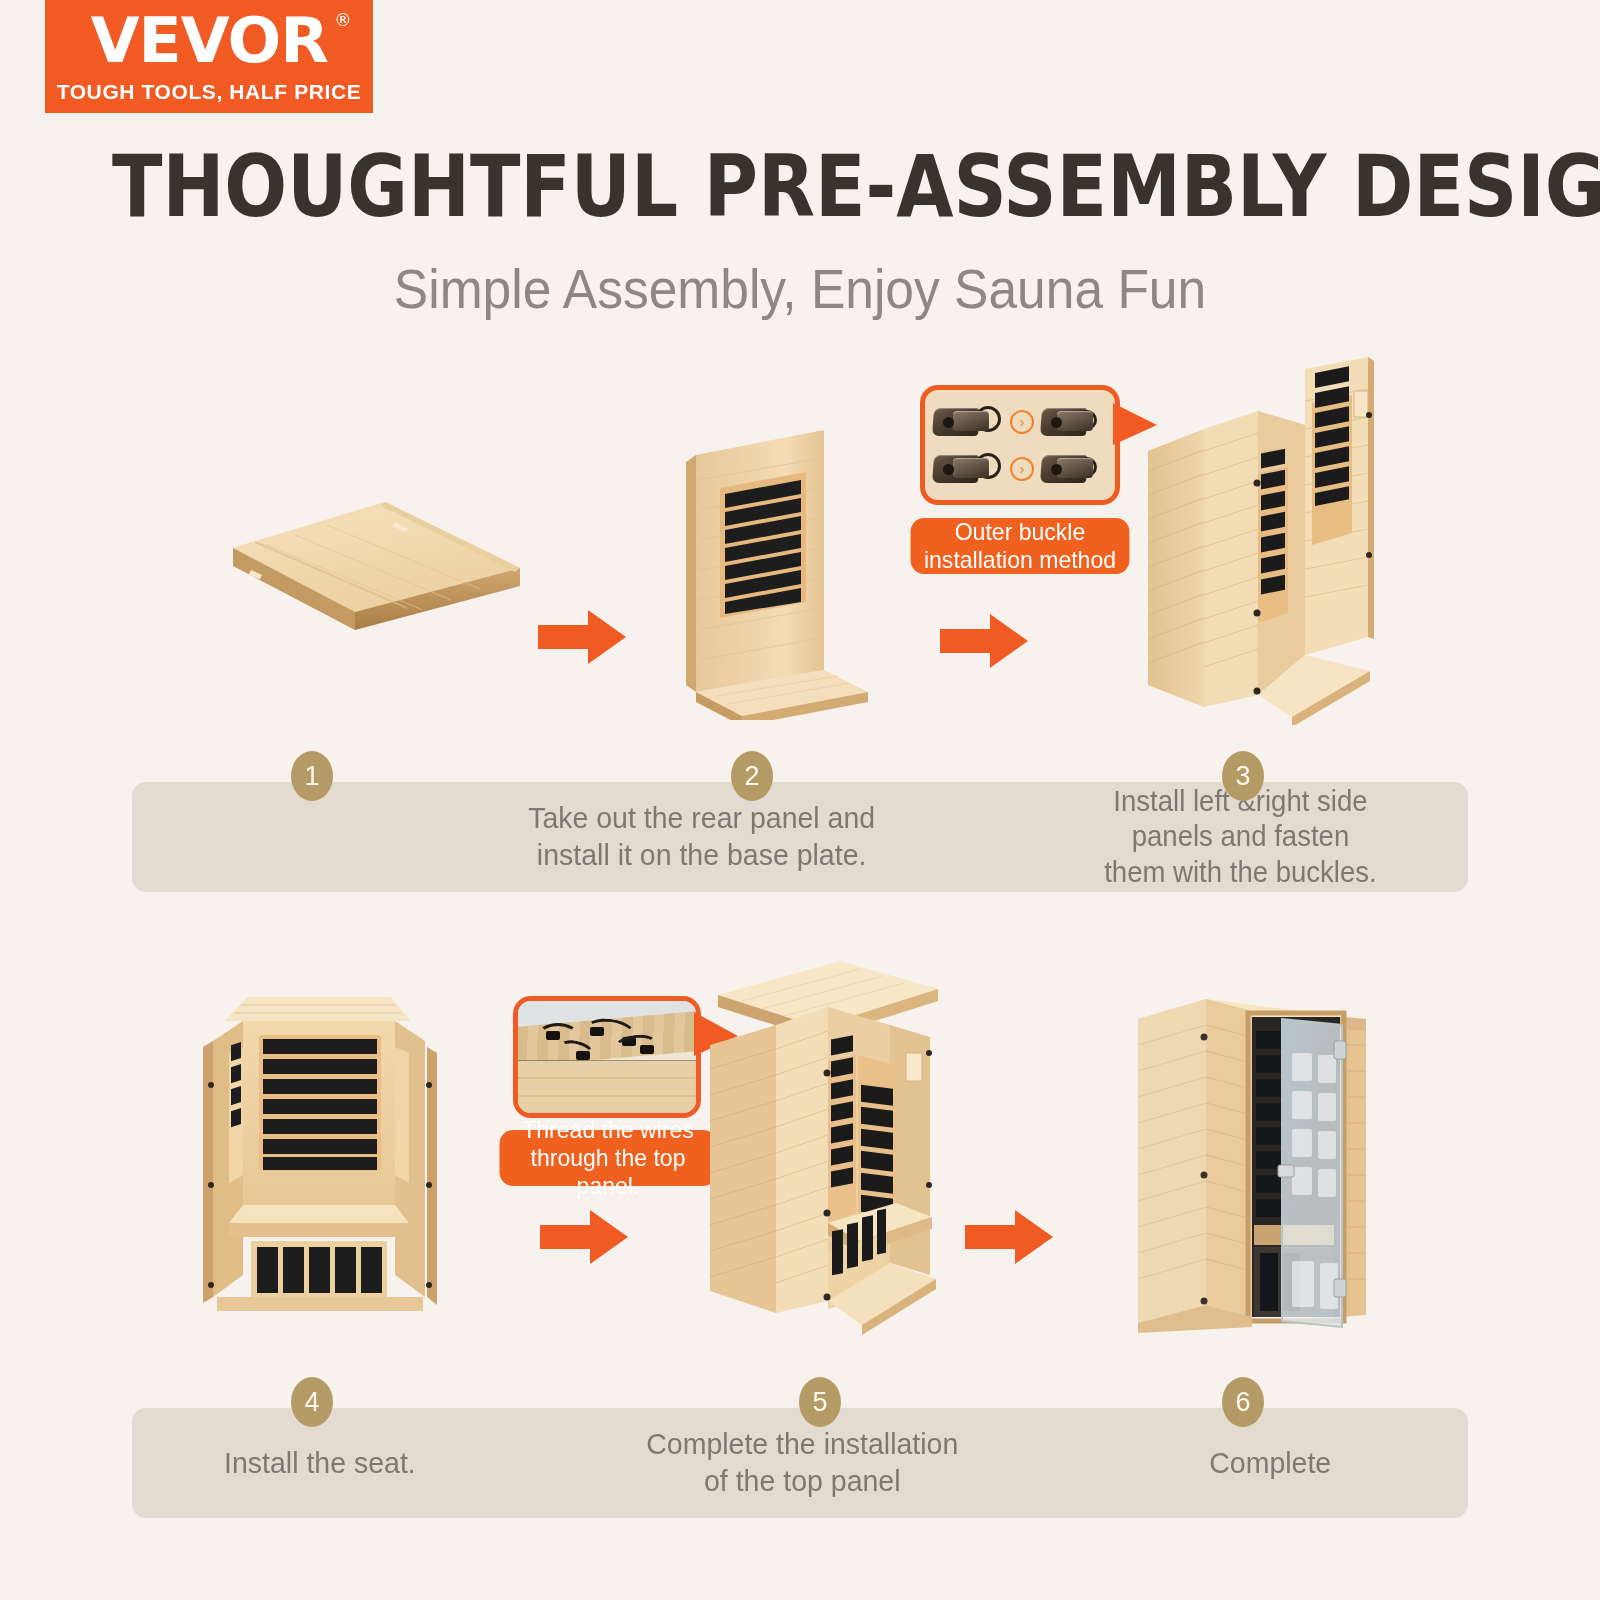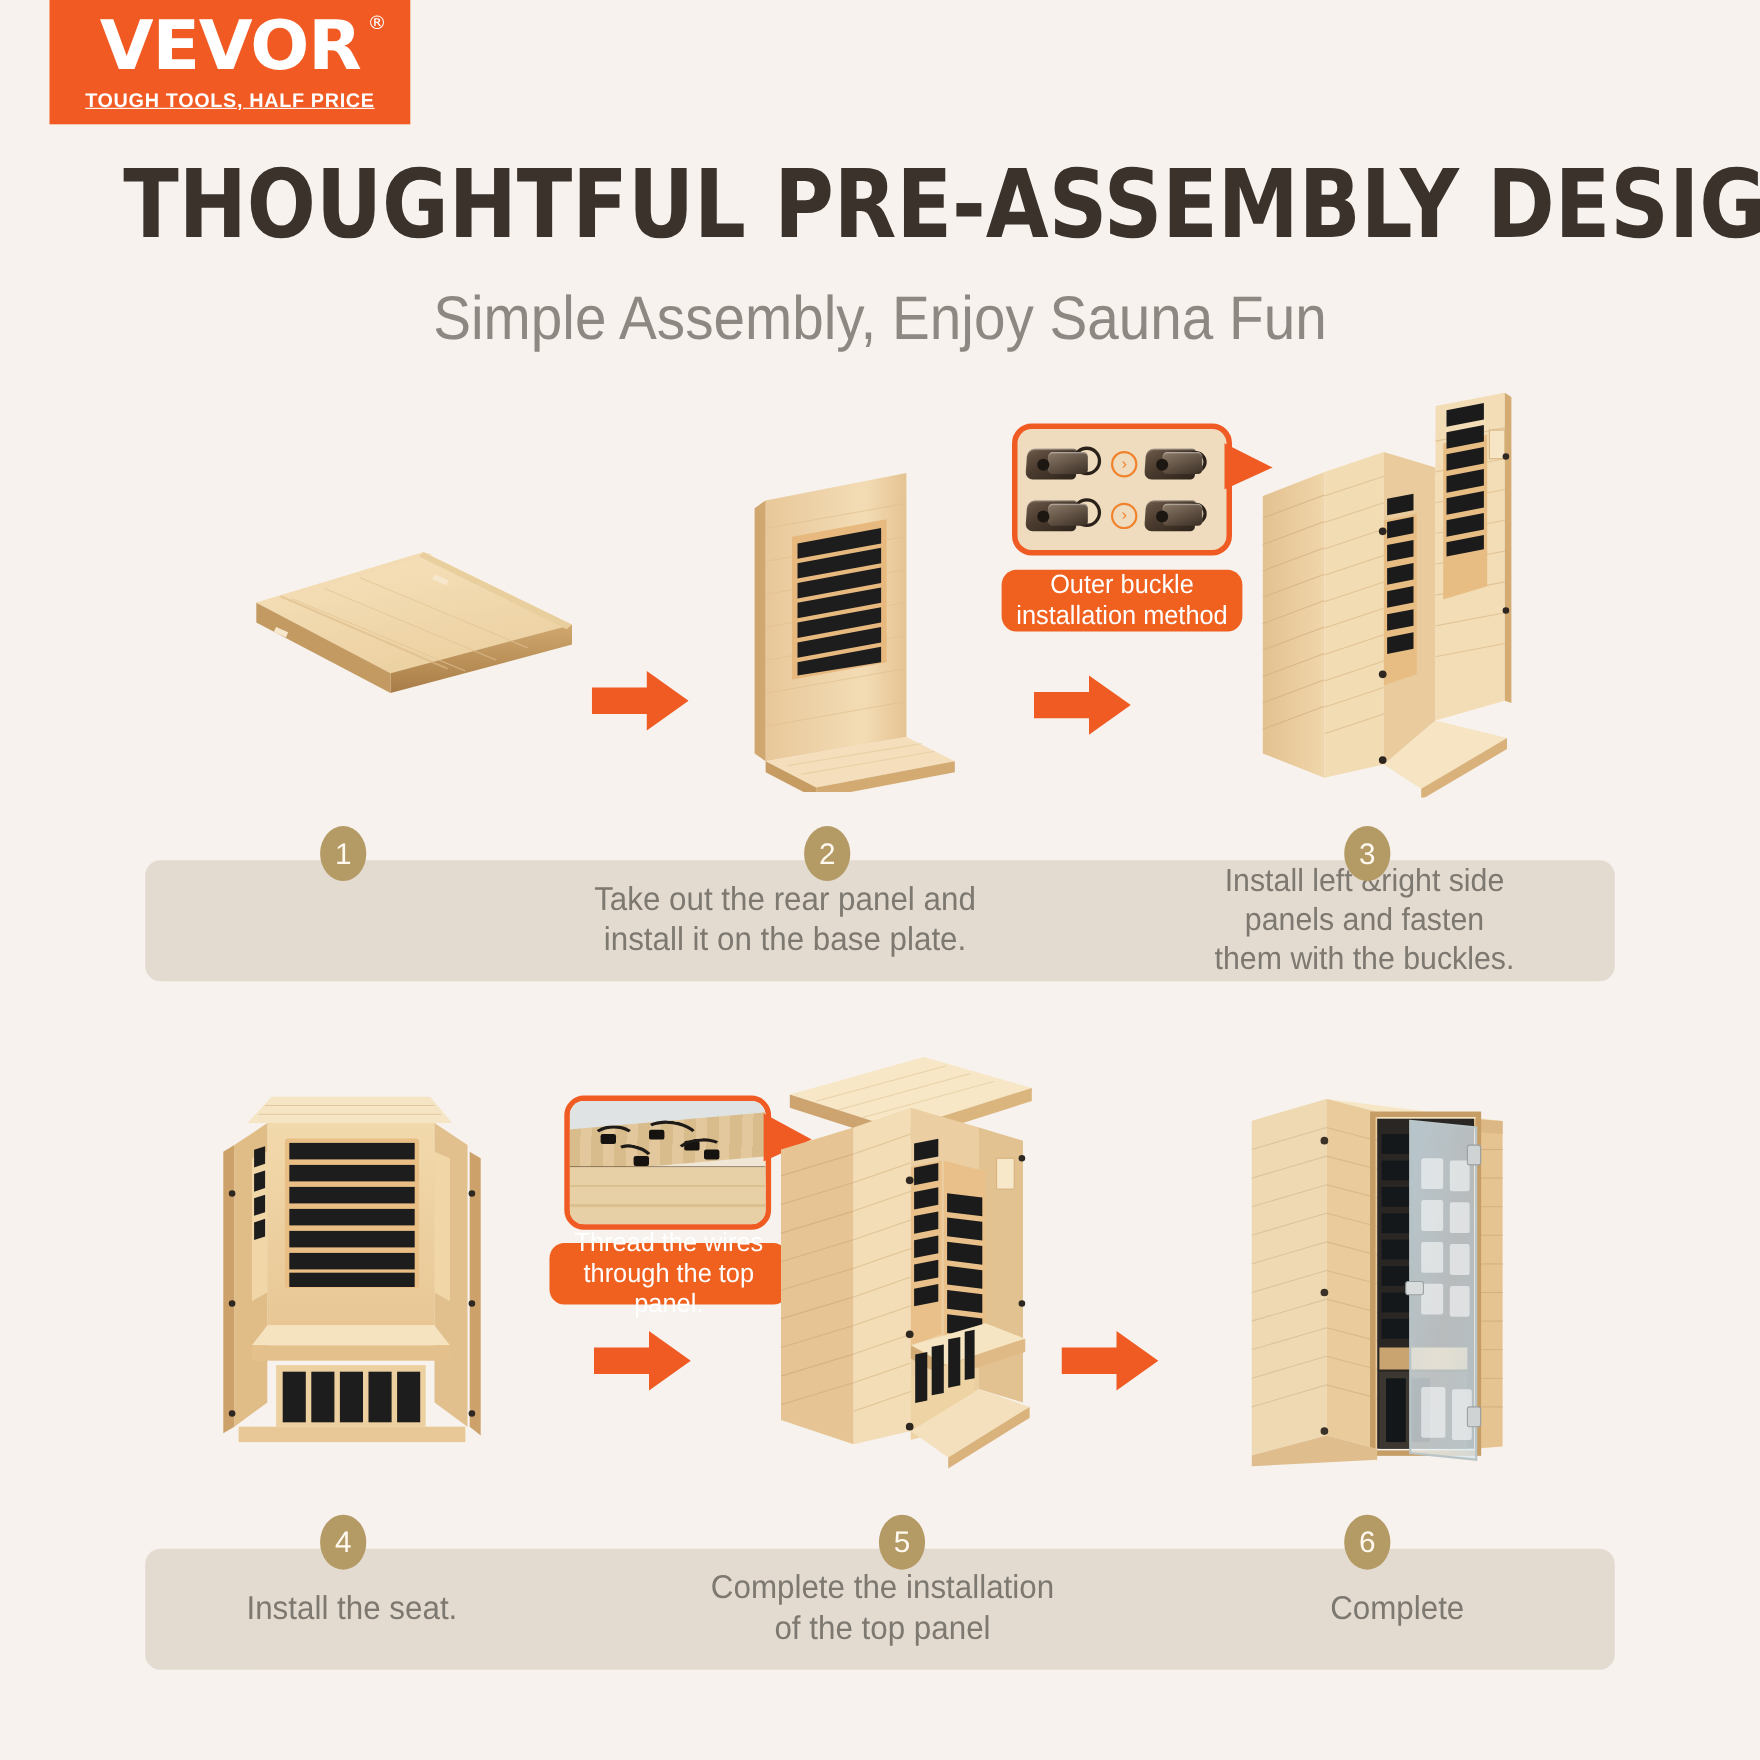--- a/index.html
+++ b/index.html
@@ -19,22 +19,22 @@
   }
   .logo-word {
     position: relative; color: #fff; font-weight: 800; font-size: 62px;
     letter-spacing: -1px; line-height: 1; font-family: "DejaVu Sans", sans-serif;
     transform: scaleX(1.02);
   }
   .logo-reg {
     position: absolute; right: -22px; top: 2px; font-size: 17px; font-weight: 400;
   }
   .logo-tag {
-    color: #fff; font-size: 18px; font-weight: 700; letter-spacing: 0.6px;
-    margin-top: 8px; font-family: "Liberation Sans", sans-serif; text-decoration: underline;
+    color: #fff; font-size: 21px; font-weight: 700; letter-spacing: 0.6px;
+    margin-top: 8px; font-family: "Liberation Sans", sans-serif;
   }
 
   
   .headline {
     position: absolute; left: 0; top: 143px; width: 1600px; text-align: center;
     font-family: "DejaVu Sans", sans-serif;
     font-weight: 800; font-size: 86px; color: #3b322c;
     letter-spacing: 0px; transform: scaleX(0.86); transform-origin: center top;
     white-space: nowrap; line-height: 1.0;
   }
@@ -383,21 +383,21 @@
 
       <circle cx="117" cy="128" r="3.5" fill="#2e2620"></circle>
       <circle cx="117" cy="258" r="3.5" fill="#2e2620"></circle>
       <circle cx="117" cy="336" r="3.5" fill="#2e2620"></circle>
       <circle cx="229" cy="60" r="3" fill="#2e2620"></circle>
       <circle cx="229" cy="200" r="3" fill="#2e2620"></circle>
     </svg>
   </div>
 
   <div class="caption-bar row1">
-    <div class="cap-cell" style="left:352px; width:460px;">
+    <div class="cap-cell" style="left:340px; width:460px;">
       <div class="cap-text">Take out the rear panel and
 install it on the base plate.</div>
     </div>
     <div class="cap-cell" style="left:880px; width:456px;">
       <div class="cap-text three">Install left &amp;right side
 panels and fasten
 them with the buckles.</div>
     </div>
   </div>
   <div class="badge" style="left:291px; top:751px;">1</div>

